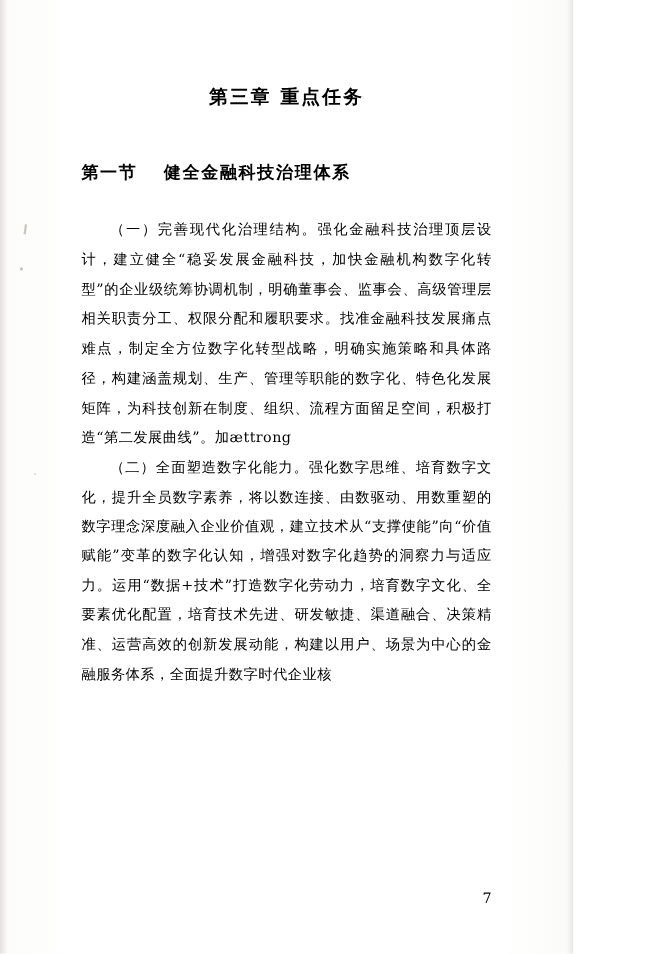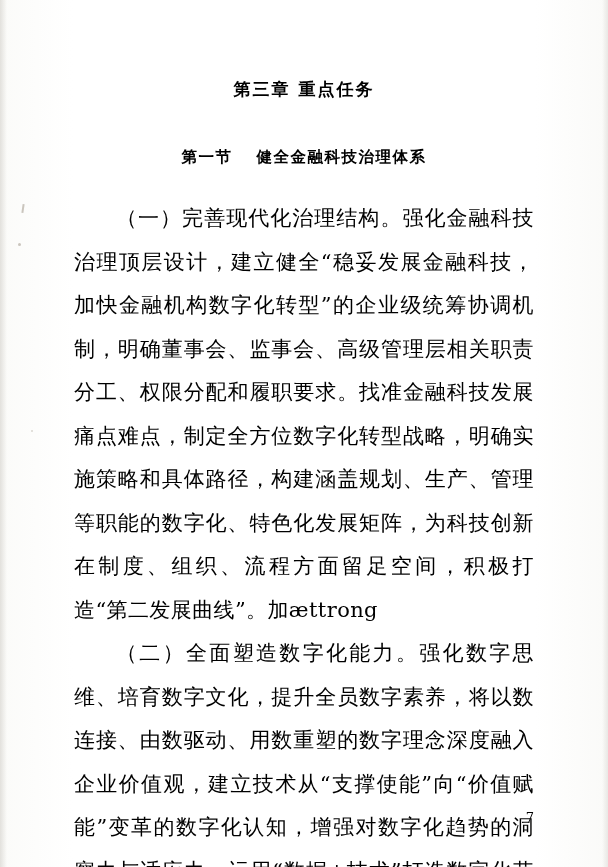--- a/index.html
+++ b/index.html
@@ -11,21 +11,21 @@
     width: 608px;
     height: 867px;
     font-family: "DejaVu Serif", "Liberation Serif", serif;
     color: #000000;
     position: relative;
     overflow: hidden;
   }
   .page {
     position: absolute;
     left: 0; top: 0;
-    width: 608px;
+    width: 521px;
     height: 867px;
     background: #fefefe;
   }
   
   .page::before {
     content: "";
     position: absolute;
     left: 0; top: 0; right: 0; bottom: 0;
     background: linear-gradient(to right, #fbfbf9 0%, #ffffff 12%, #ffffff 88%, #fafaf8 100%);
     pointer-events: none;
@@ -37,30 +37,30 @@
   .chapter-title {
     text-align: center;
     font-weight: bold;
     font-size: 17px;
     letter-spacing: 2px;
     margin-top: 78px;
     margin-bottom: 0;
     line-height: 1.4;
   }
   .section-title {
-    text-align: center;
+    text-align: left;
     font-weight: bold;
     font-size: 15.5px;
     letter-spacing: 1.5px;
     margin-top: 44px;
     margin-bottom: 0;
     line-height: 1.4;
   }
   .body-para {
-    font-size: 21px;
+    font-size: 13px;
     line-height: 2.07;
     text-align: justify;
     text-justify: inter-ideograph;
     text-indent: 2em;
     margin: 0;
     letter-spacing: 0.4px;
   }
   .body-para.first {
     margin-top: 30px;
   }

